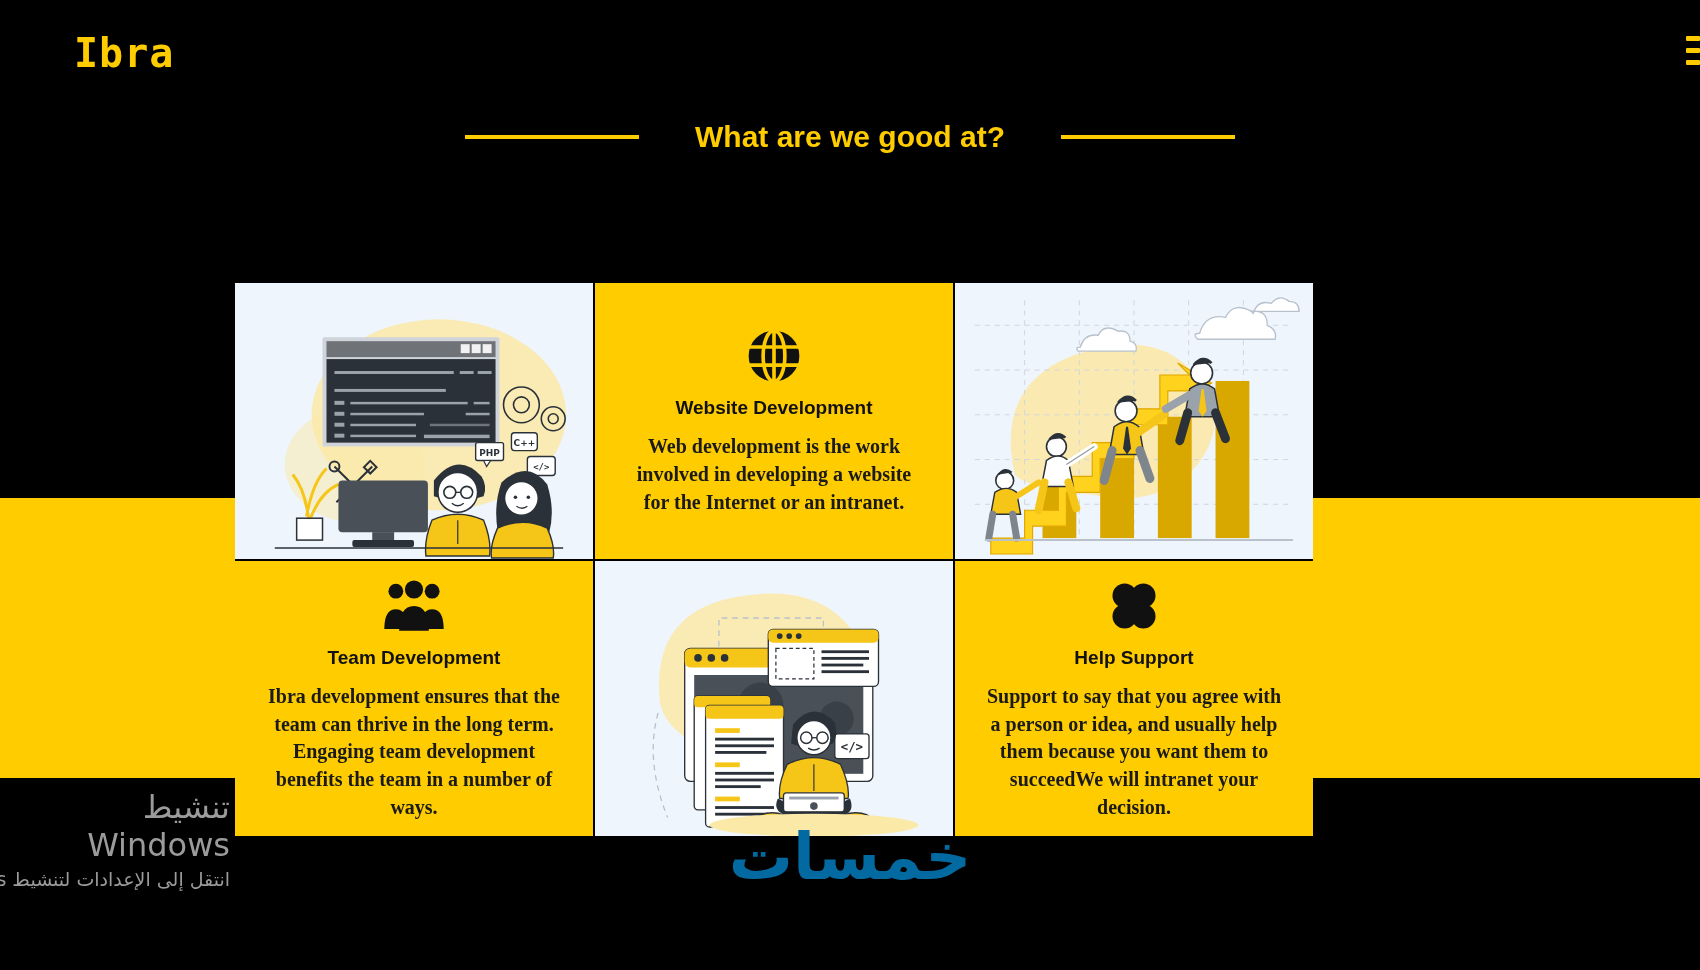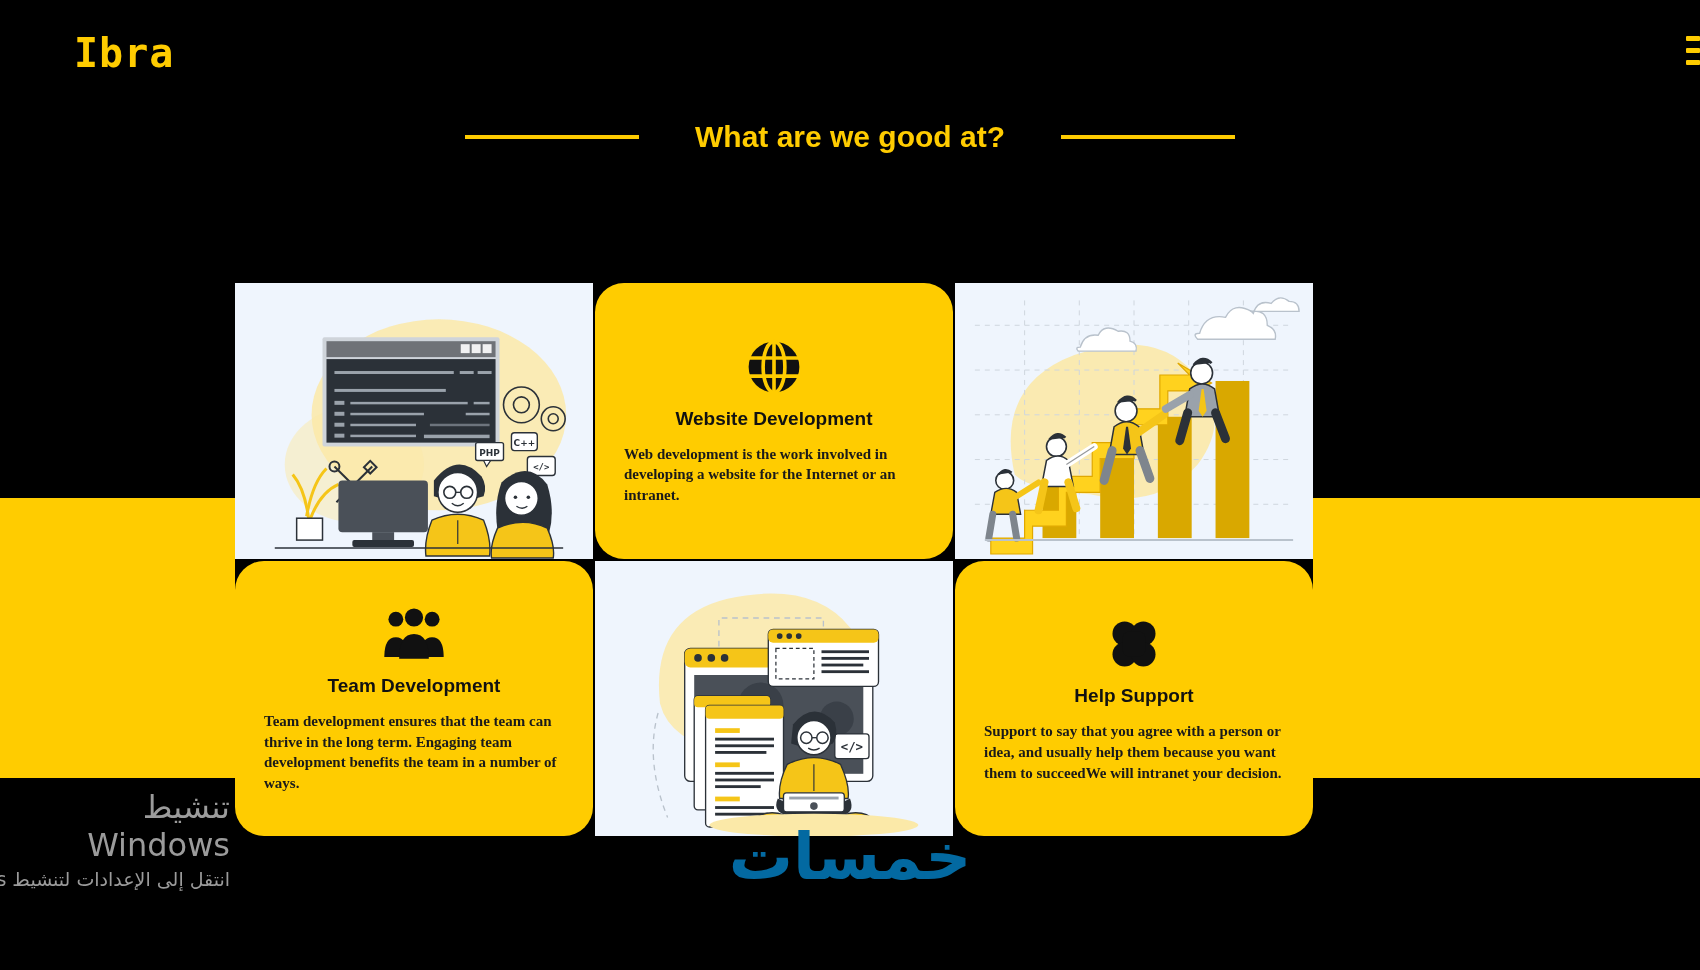--- a/index.html
+++ b/index.html
@@ -50,31 +50,31 @@
     position:absolute; left:235px; top:283px; z-index:4;
     width:1078px; height:553px;
     display:grid;
     grid-template-columns:repeat(3,1fr);
     grid-template-rows:1fr 1fr;
     gap:2px;
     background:#000;
   }
   .card{ position:relative; overflow:hidden; }
   .card.yellow{ background:#FFCC00; display:flex; flex-direction:column;
-    align-items:center; justify-content:center; padding:14px 18px;border-radius:29px; }
+    align-items:center; justify-content:center; padding:14px 18px; }
   .card.illus{ background:#EFF5FD; }
 
   .card-icon{ height:62px; display:flex; align-items:center; justify-content:center; margin-bottom:10px; }
   .card-title{
     color:#111; font-size:19px; font-weight:700; margin-bottom:14px;
     font-family:"Liberation Sans", sans-serif; text-align:center;
   }
   .card-desc{
-    color:#1a1a1a; font-size:15px; font-weight:700; line-height:1.38;
-    text-align:left; font-family:"Liberation Serif", serif;
+    color:#1a1a1a; font-size:20px; font-weight:700; line-height:1.38;
+    text-align:center; font-family:"Liberation Serif", serif;
     max-width:300px;
   }
 
   
   .win-wm{
     position:absolute; left:0px; top:788px; width:230px; z-index:7;
     text-align:right; color:#9b9b9b;
     font-family:"DejaVu Sans", sans-serif; direction:rtl;
   }
   .win-wm .l1{ font-size:32px; line-height:1.2; }
@@ -296,21 +296,21 @@
         <svg width="66" height="54" viewBox="0 0 80 64" fill="#111">
           <circle cx="18" cy="14" r="9"></circle>
           <path d="M4 60 q0 -24 14 -24 q14 0 14 24 z"></path>
           <circle cx="62" cy="14" r="9"></circle>
           <path d="M48 60 q0 -24 14 -24 q14 0 14 24 z"></path>
           <circle cx="40" cy="12" r="11"></circle>
           <path d="M22 62 q0 -30 18 -30 q18 0 18 30 z"></path>
         </svg>
       </div>
       <div class="card-title">Team Development</div>
-      <div class="card-desc">Team development ensures that the team can thrive in the long term. Engaging team development benefits the team in a number of ways.</div>
+      <div class="card-desc">Ibra development ensures that the team can thrive in the long term. Engaging team development benefits the team in a number of ways.</div>
     </div>
 
     <div class="card illus">
       <svg viewBox="0 0 360 290" width="100%" height="100%">
         <path d="M60 150 q-10 -90 70 -110 q90 -20 130 30 q36 48 -6 98 q-48 52 -122 34 q-62 -12 -72 -52 z" fill="#FBE9A8" opacity=".85"></path>
         <g stroke="#b9c2cc" stroke-width="1.4" stroke-dasharray="6 5" fill="none">
           <path d="M122 90 v-30 h110 v30"></path>
           <path d="M58 160 q-14 50 10 110"></path>
         </g>
 

